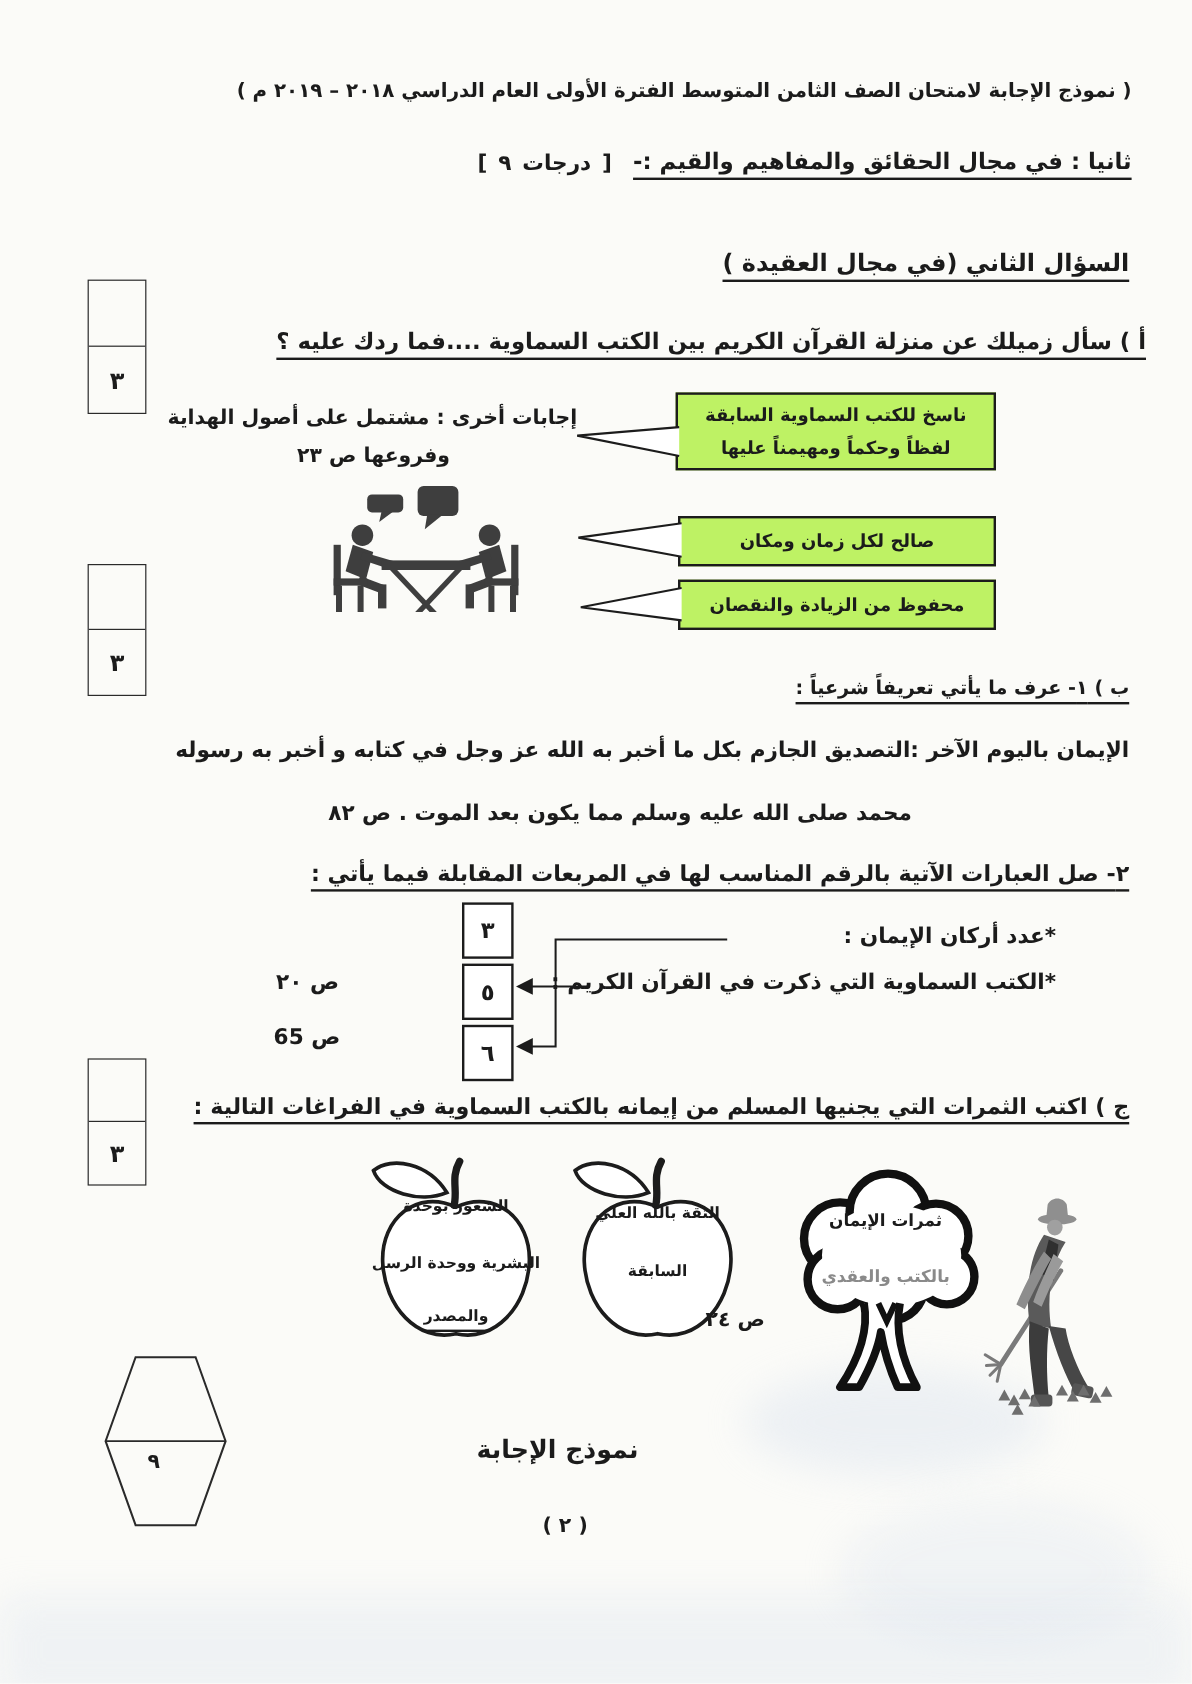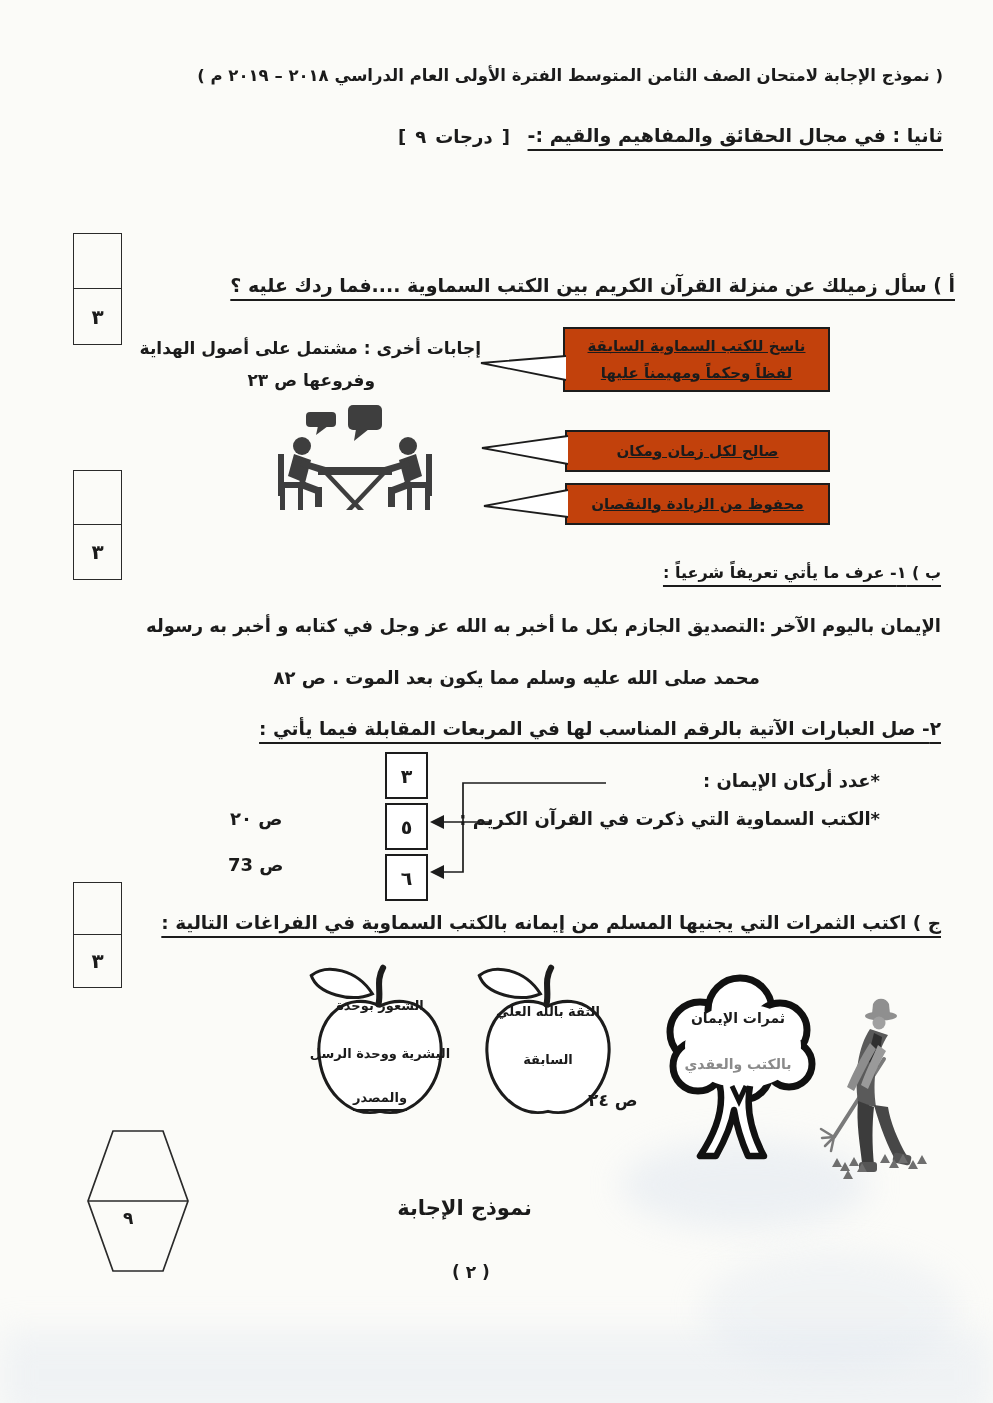--- a/index.html
+++ b/index.html
@@ -8,23 +8,23 @@
     position:relative; width:993px; height:1403px; overflow:hidden;
     background:#fbfbf8; color:#1b1b1b;
   }
   .t{ position:absolute; font-weight:700; white-space:nowrap; direction:rtl; }
   .u{ text-decoration:underline; text-underline-offset:7px; text-decoration-thickness:1.6px; }
 
   .smudge{ position:absolute; border-radius:50%; filter:blur(16px); background:#dbe3ee; pointer-events:none; }
 
   
   .abox{
-    position:absolute; border:2px solid #1c1c1c; background:#c2410c;
+    position:absolute; border:2px solid #1c1c1c; background:#bef264;
     display:flex; align-items:center; justify-content:center; text-align:center;
-    font-weight:700; direction:rtl; line-height:1.8; padding:0 10px; font-size:15px;text-decoration:underline;
+    font-weight:700; direction:rtl; line-height:1.8; padding:0 10px; font-size:15px;
   }
 
   
   .markbox{ position:absolute; left:73px; width:49px; border:1.7px solid #2a2a2a; background:#fbfbf8; }
   .markbox .cell-top{ height:50%; border-bottom:1.7px solid #2a2a2a; }
   .markbox .cell-bot{ height:50%; display:flex; align-items:center; justify-content:center;
                       font-size:20px; font-weight:700; }
 
   
   .nbox{
@@ -60,20 +60,21 @@
   <div class="t" style="top:66px; right:50px; font-size:16.5px;">( نموذج الإجابة لامتحان الصف الثامن المتوسط الفترة الأولى العام الدراسي ٢٠١٨ – ٢٠١٩ م )</div>
 
   <div class="t u" style="top:124px; right:50px; font-size:19px;">ثانيا : في مجال الحقائق والمفاهيم والقيم :-</div>
   <div class="marks-group">
     <span>[</span>
     <span>٩</span>
     <span>درجات</span>
     <span>]</span>
   </div>
 
+  <div class="t u" style="top:207px; right:52px; font-size:20px;">السؤال الثاني  (في مجال العقيدة )</div>
 
   <div class="t u" style="top:274px; right:38px; font-size:19px;">أ ) سأل زميلك عن منزلة القرآن الكريم بين الكتب السماوية ....فما ردك عليه ؟</div>
 
   <div class="markbox" style="top:233px; height:112px;">
     <div class="cell-top"></div>
     <div class="cell-bot">٣</div>
   </div>
   <div class="markbox" style="top:470px; height:110px;">
     <div class="cell-top"></div>
     <div class="cell-bot">٣</div>
@@ -126,21 +127,21 @@
 
   <div class="t u" style="top:718px; right:52px; font-size:18.5px;">٢- صل العبارات الآتية بالرقم المناسب لها  في المربعات المقابلة فيما يأتي  :</div>
 
   <div class="nbox" style="top:752px;">٣</div>
   <div class="nbox" style="top:803px;">٥</div>
   <div class="nbox" style="top:854px;">٦</div>
 
   <div class="t" style="top:770px; right:113px; font-size:18px;">*عدد أركان الإيمان :</div>
   <div class="t" style="top:808px; right:113px; font-size:18px;">*الكتب السماوية التي ذكرت في القرآن الكريم :</div>
   <div class="t" style="top:808px; left:230px; font-size:18px;">ص ٢٠</div>
-  <div class="t" style="top:854px; left:228px; font-size:18px;">ص 73</div>
+  <div class="t" style="top:854px; left:228px; font-size:18px;">ص 65</div>
 
   <div class="t u" style="top:912px; right:52px; font-size:18.5px;">ج ) اكتب الثمرات التي يجنيها المسلم من إيمانه بالكتب السماوية  في الفراغات التالية :</div>
 
 
   <div class="apple" style="left:296px; top:960px;">
     <svg width="168" height="176" viewBox="0 0 110 115">
       <path d="M55,30 C34,20 14,36 15,60 C16,84 34,104 55,99 C76,104 94,84 95,60 C96,36 76,20 55,30 Z" fill="#fff" stroke="#1c1c1c" stroke-width="2"></path>
       <path d="M54,29 C56,20 52,14 57,5" fill="none" stroke="#1c1c1c" stroke-width="4" stroke-linecap="round"></path>
       <path d="M50,22 C40,6 20,2 10,10 C14,22 36,28 50,22 Z" fill="#fff" stroke="#1c1c1c" stroke-width="2"></path>
     </svg>

